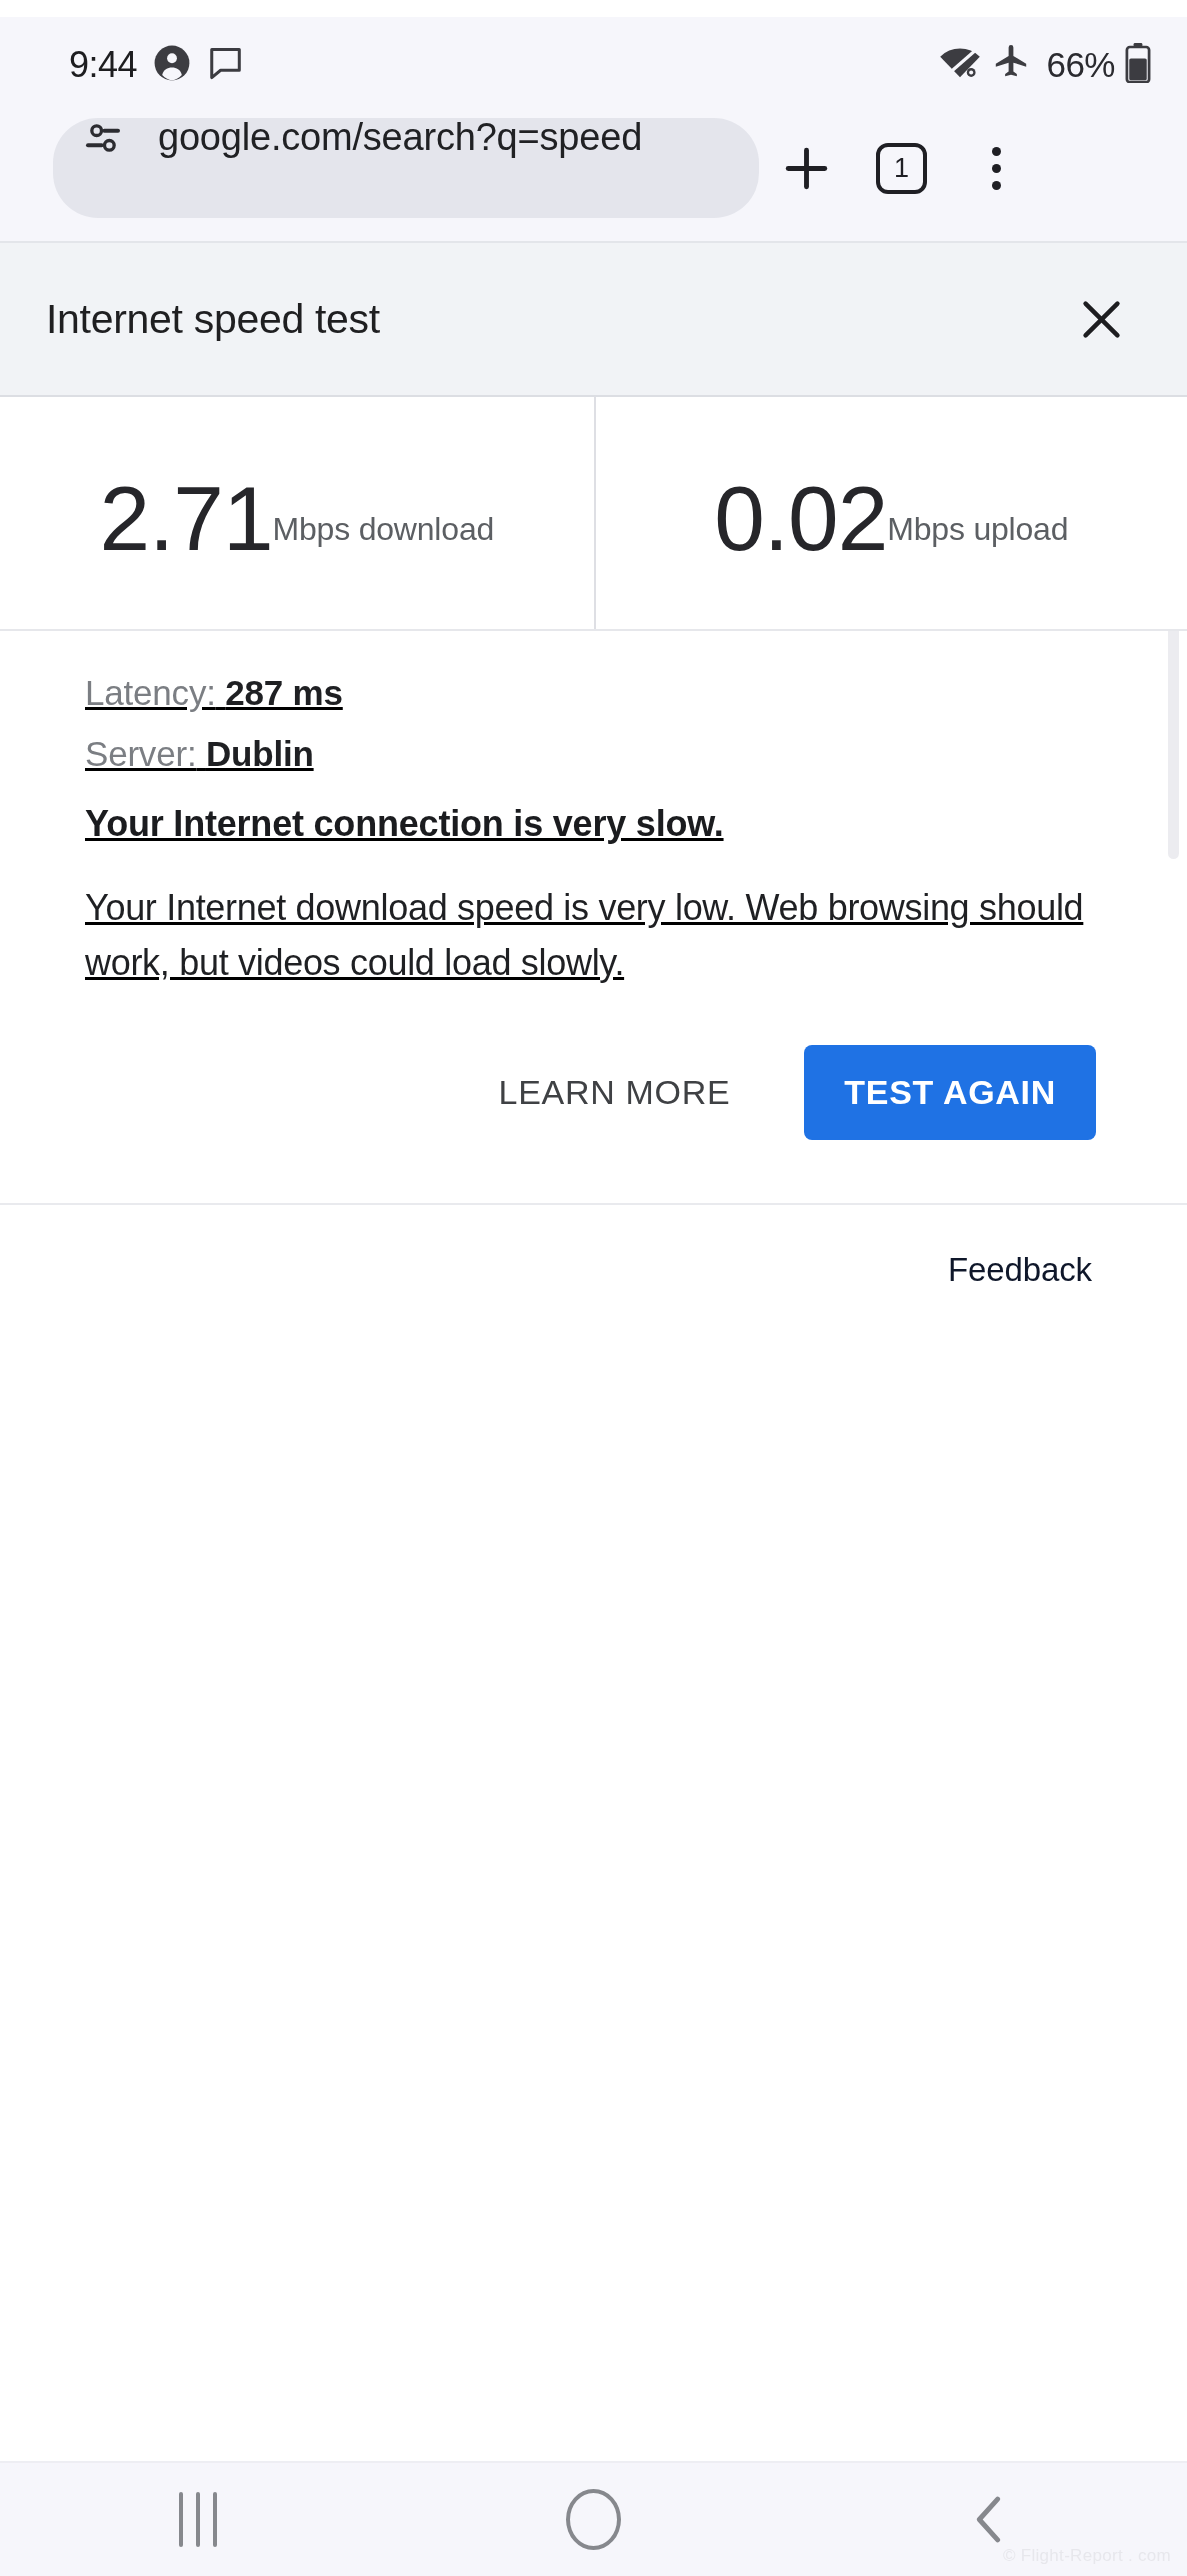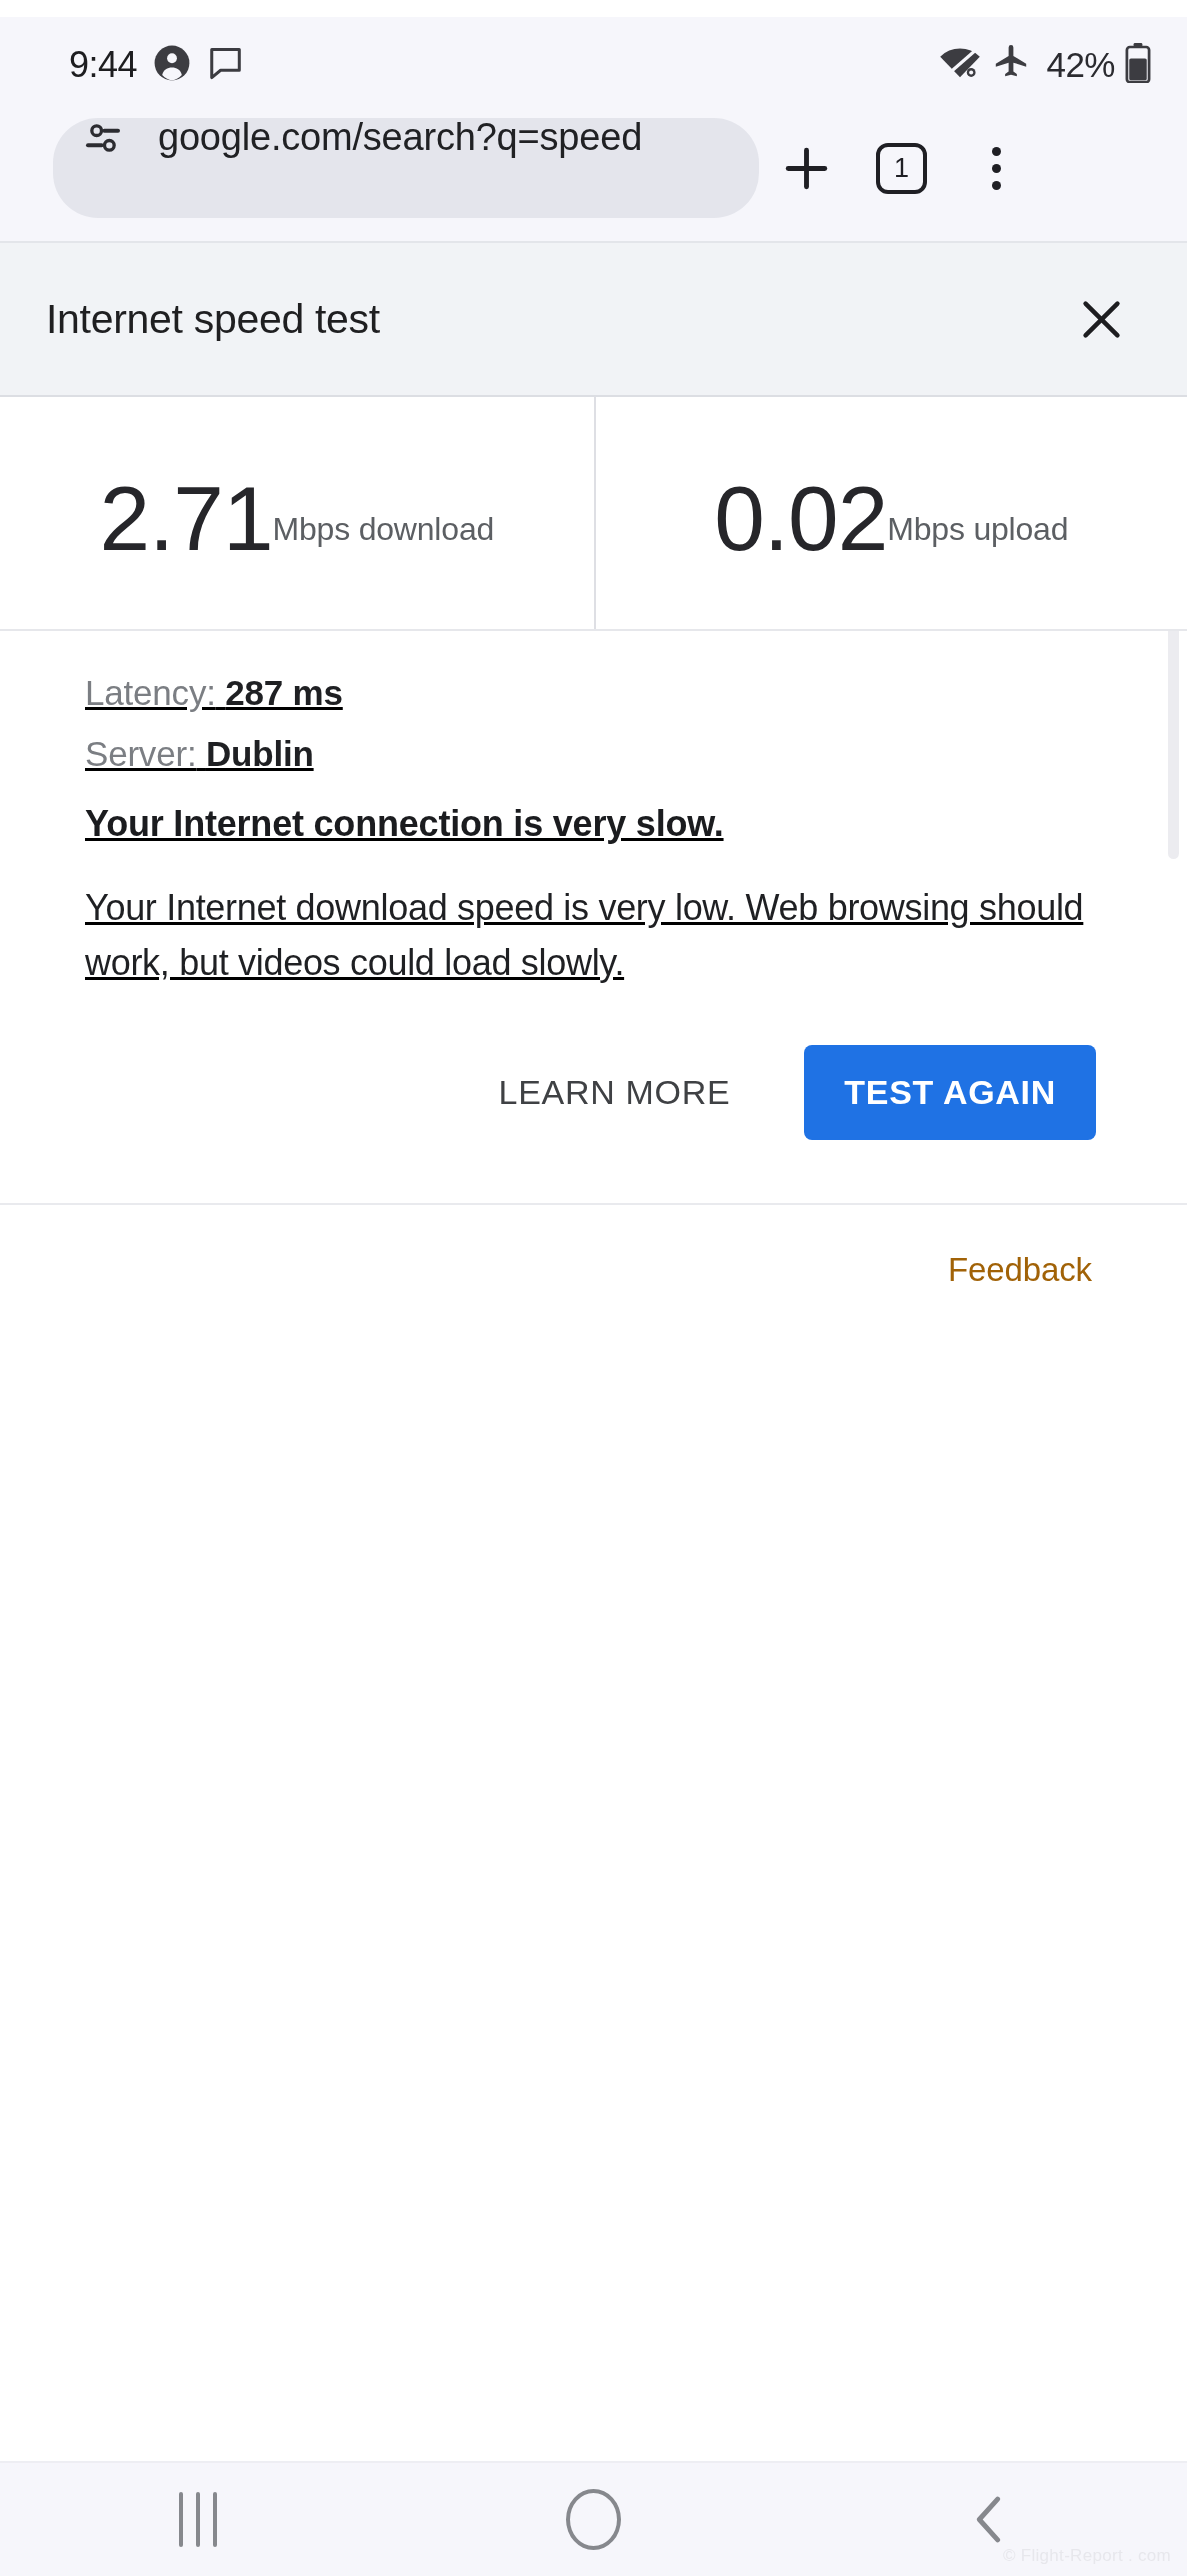--- a/index.html
+++ b/index.html
@@ -103,21 +103,21 @@
   .test-again {
     font-size:34px; font-weight:700; color:#ffffff; letter-spacing:0.7px;
     background:#1f72e4; border:none; border-radius:8px;
     padding:0 40px; height:95px; margin-left:36px; cursor:pointer;
     display:flex; align-items:center; font-family:inherit;
   }
 
   .section-rule { height:2px; background:#e9eaee; width:100%; }
 
   .feedback-row { display:flex; justify-content:flex-end; padding:46px 95px 0 0; }
-  .feedback { font-size:33px; color:#a16207; letter-spacing:-0.1px; }
+  .feedback { font-size:33px; color:#0f172a; letter-spacing:-0.1px; }
 
   
   .scrollbar {
     position:absolute; right:8px; top:158px; width:11px; height:460px;
     background:#ececf0; border-radius:6px;
   }
 
   
   .navbar {
     position:absolute; bottom:0; left:0; width:1187px; height:115px;
@@ -164,21 +164,21 @@
             </g>
           <circle cx="19.6" cy="16.6" r="2.6" fill="#3c3c41"></circle>
           <circle cx="19.6" cy="16.6" r="1.2" fill="#f6f6fb"></circle>
         </svg>
       </span>
       <span class="ic">
         <svg width="38" height="38" viewBox="0 0 24 24">
             <path d="M21.6 14.3v-1.9l-8.1-4.9V2.2a1.5 1.5 0 0 0-3 0v5.3l-8.1 4.9v1.9l8.1-2.5v5.5l-2.2 1.6v1.5l3.7-1 3.7 1v-1.5l-2.2-1.6v-5.5l8.1 2.5z" fill="#3c3c41"></path>
           </svg>
       </span>
-      <span class="sb-pct">42%</span>
+      <span class="sb-pct">66%</span>
       <span class="ic">
         <svg width="26" height="40" viewBox="0 0 14 22">
           <rect x="4.6" y="0" width="4.8" height="2.2" rx="0.7" fill="#3c3c41"></rect>
           <rect x="0.9" y="2.2" width="12.2" height="19.3" rx="1.6" fill="none" stroke="#3c3c41" stroke-width="1.5"></rect>
           <rect x="2.2" y="8.5" width="9.6" height="12" rx="0.9" fill="#3c3c41"></rect>
         </svg>
       </span>
     </div>
   </div>
 

